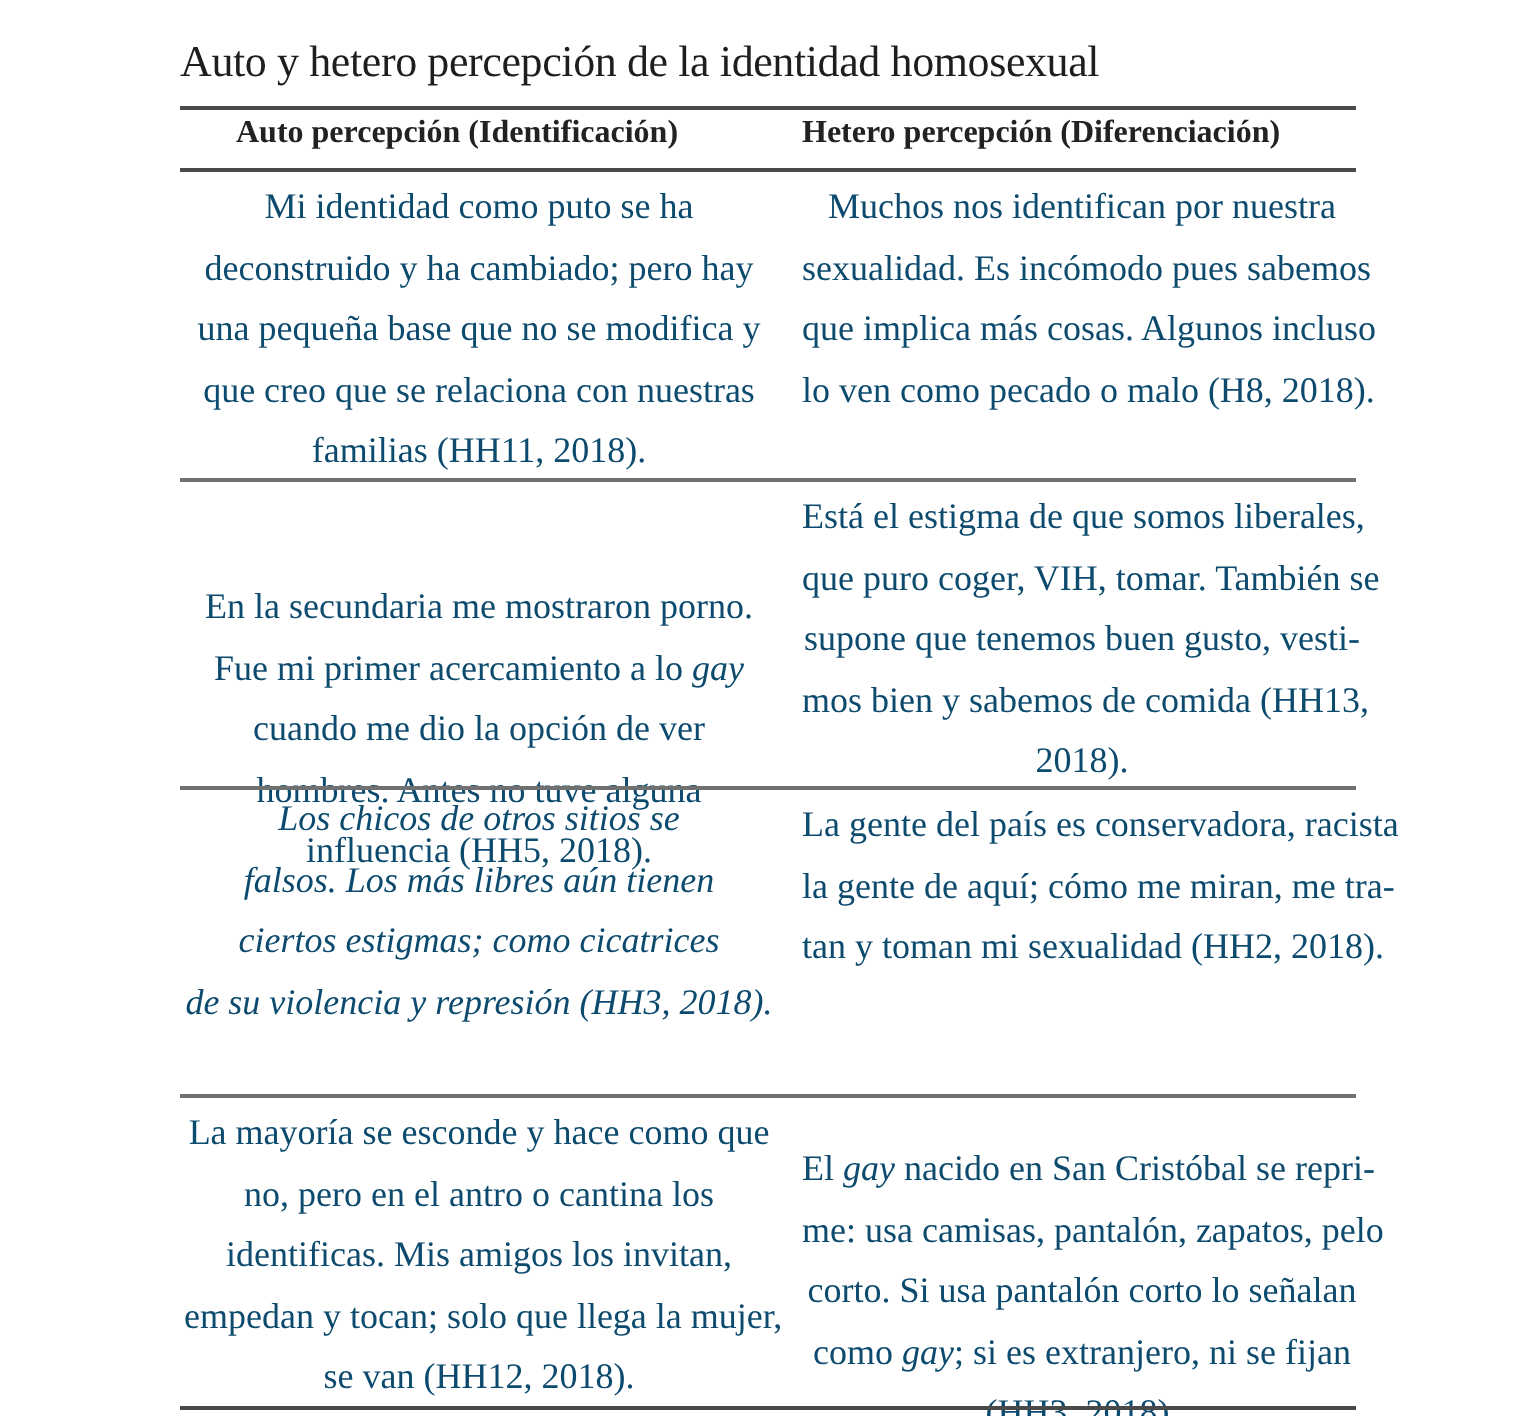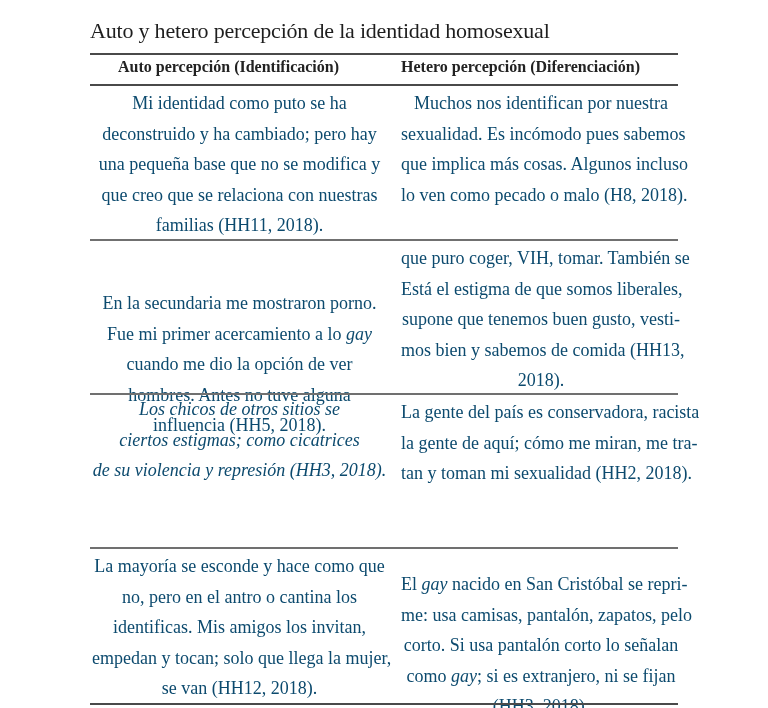--- a/index.html
+++ b/index.html
@@ -44,28 +44,29 @@
       <span class="ln">lo ven como pecado o malo (H8, 2018).</span>
     </div>
     <div class="cell c1" style="top: 256px; margin-top: 32px;">
       <span class="ln">En la secundaria me mostraron porno.</span>
       <span class="ln">Fue mi primer acercamiento a lo <em>gay</em></span>
       <span class="ln">cuando me dio la opción de ver</span>
       <span class="ln">hombres. Antes no tuve alguna</span>
       <span class="ln">influencia (HH5, 2018).</span>
     </div>
     <div class="cell c2" style="top: 243px;">
+      <span class="ln">Está el estigma de que somos liberales,</span>
       <span class="ln">que puro coger, VIH, tomar. También se</span>
-      <span class="ln">Está el estigma de que somos liberales,</span>
       <span class="ln">supone que tenemos buen gusto, vesti-</span>
       <span class="ln">mos bien y sabemos de comida (HH13,</span>
       <span class="ln">2018).</span>
     </div>
     <div class="cell c1" style="top: 394px; font-style: italic;">
       <span class="ln">Los chicos de otros sitios se</span>
+      <span class="ln">falsos. Los más libres aún tienen</span>
       <span class="ln">ciertos estigmas; como cicatrices</span>
       <span class="ln">de su violencia y represión (HH3, 2018).</span>
     </div>
     <div class="cell c2" style="top: 397px;">
       <span class="ln">La gente del país es conservadora, racista</span>
       <span class="ln">la gente de aquí; cómo me miran, me tra-</span>
       <span class="ln">tan y toman mi sexualidad (HH2, 2018).</span>
     </div>
     <div class="cell c1" style="top: 551px;">
       <span class="ln">La mayoría se esconde y hace como que</span>

